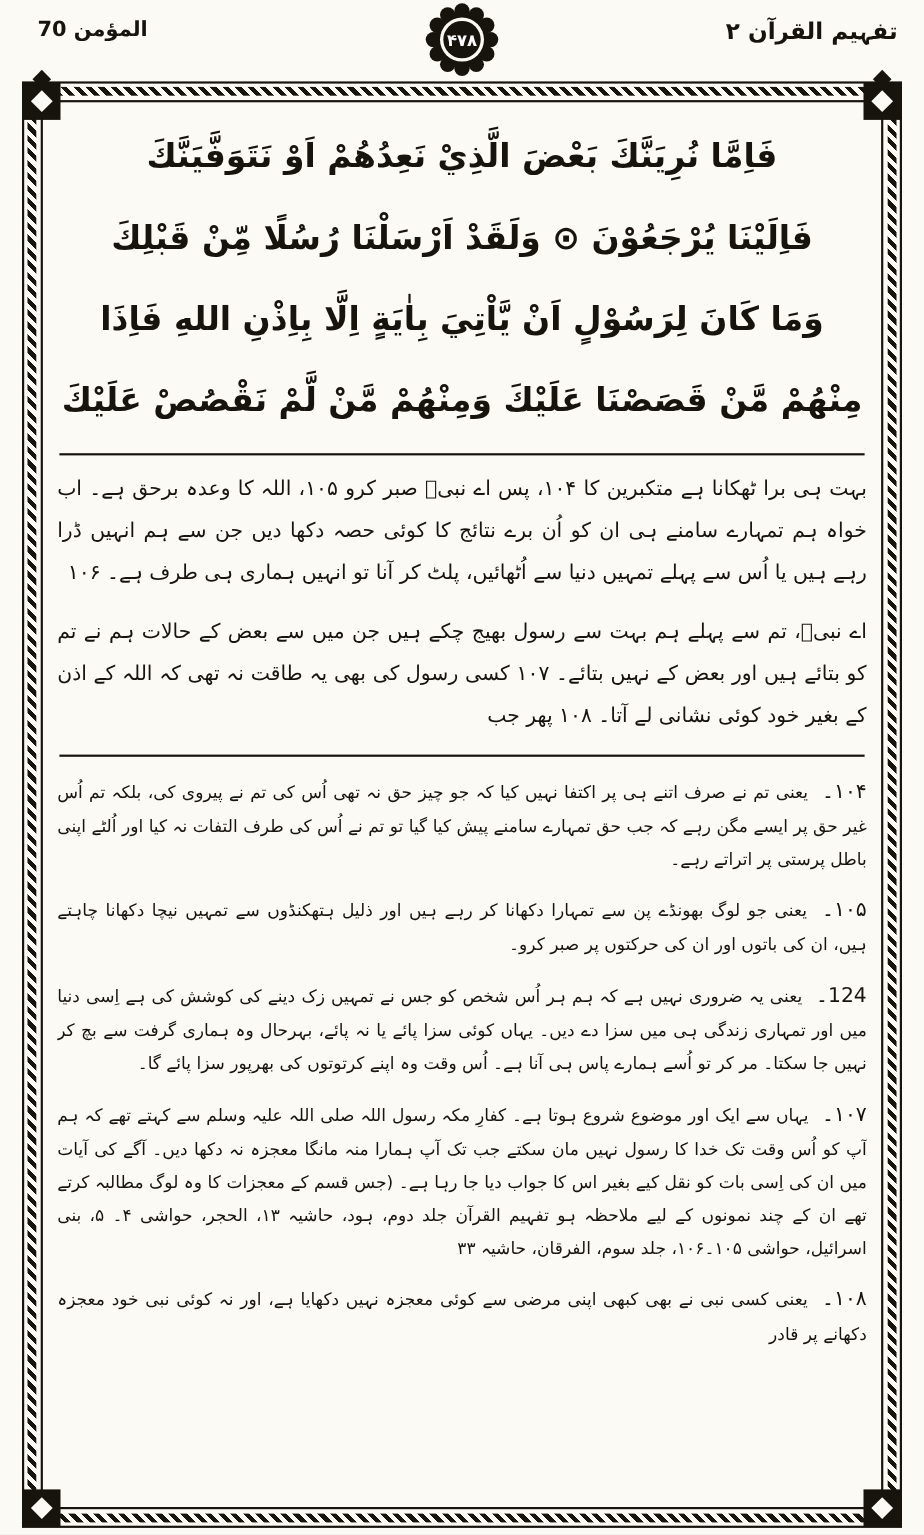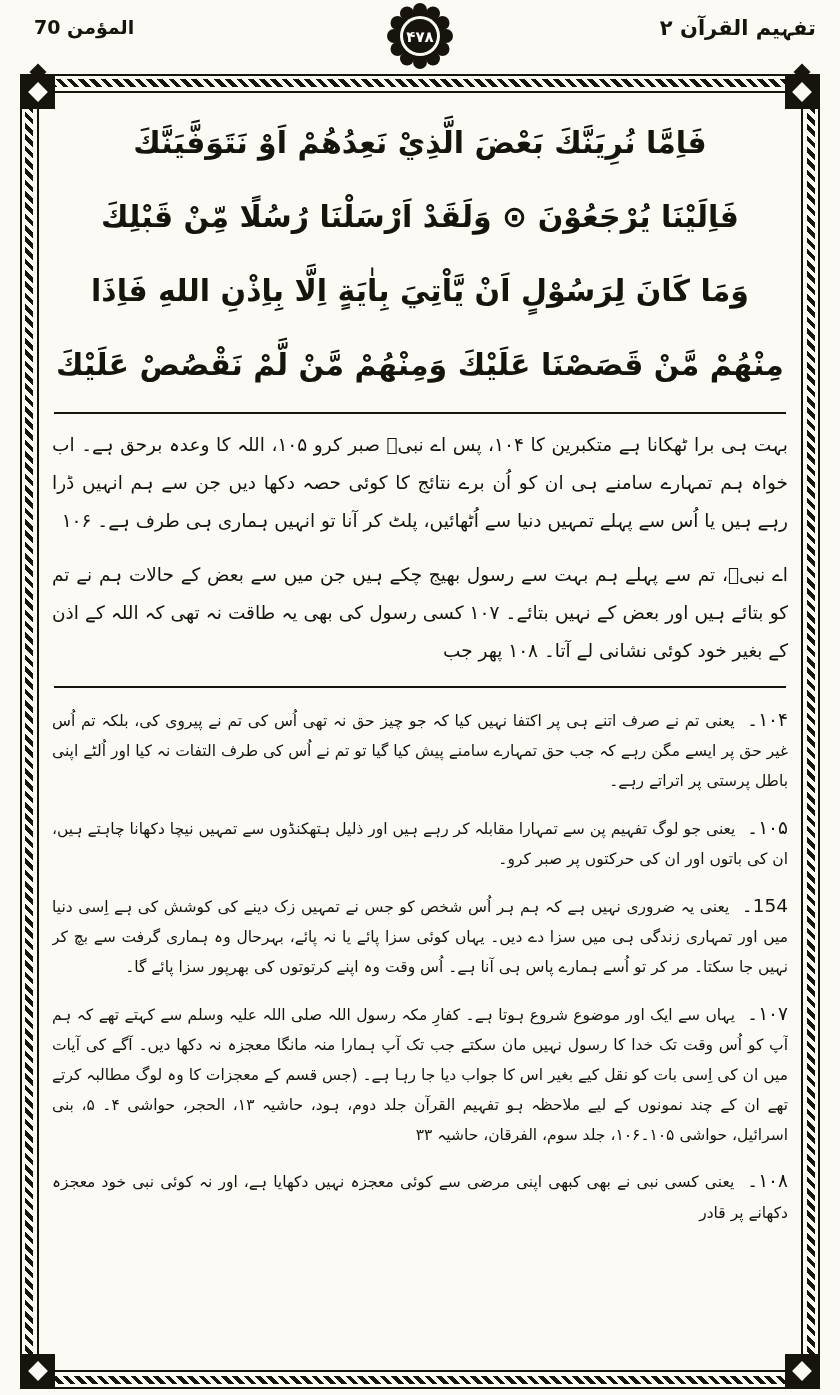--- a/index.html
+++ b/index.html
@@ -99,24 +99,24 @@
 
       <hr class="rule">
 
       <section class="footnotes">
         <p class="fn">
           <span class="fn-num">۱۰۴۔</span>
           <span>یعنی تم نے صرف اتنے ہی پر اکتفا نہیں کیا کہ جو چیز حق نہ تھی اُس کی تم نے پیروی کی، بلکہ تم اُس غیر حق پر ایسے مگن رہے کہ جب حق تمہارے سامنے پیش کیا گیا تو تم نے اُس کی طرف التفات نہ کیا اور اُلٹے اپنی باطل پرستی پر اتراتے رہے۔</span>
         </p>
         <p class="fn">
           <span class="fn-num">۱۰۵۔</span>
-          <span>یعنی جو لوگ تفہیم پن سے تمہارا مقابلہ کر رہے ہیں اور ذلیل ہتھکنڈوں سے تمہیں نیچا دکھانا چاہتے ہیں، ان کی باتوں اور ان کی حرکتوں پر صبر کرو۔</span>
+          <span>یعنی جو لوگ بھونڈے پن سے تمہارا دکھانا کر رہے ہیں اور ذلیل ہتھکنڈوں سے تمہیں نیچا دکھانا چاہتے ہیں، ان کی باتوں اور ان کی حرکتوں پر صبر کرو۔</span>
         </p>
         <p class="fn">
-          <span class="fn-num">154۔</span>
+          <span class="fn-num">124۔</span>
           <span>یعنی یہ ضروری نہیں ہے کہ ہم ہر اُس شخص کو جس نے تمہیں زک دینے کی کوشش کی ہے اِسی دنیا میں اور تمہاری زندگی ہی میں سزا دے دیں۔ یہاں کوئی سزا پائے یا نہ پائے، بہرحال وہ ہماری گرفت سے بچ کر نہیں جا سکتا۔ مر کر تو اُسے ہمارے پاس ہی آنا ہے۔ اُس وقت وہ اپنے کرتوتوں کی بھرپور سزا پائے گا۔</span>
         </p>
         <p class="fn">
           <span class="fn-num">۱۰۷۔</span>
           <span>یہاں سے ایک اور موضوع شروع ہوتا ہے۔ کفارِ مکہ رسول اللہ صلی اللہ علیہ وسلم سے کہتے تھے کہ ہم آپ کو اُس وقت تک خدا کا رسول نہیں مان سکتے جب تک آپ ہمارا منہ مانگا معجزہ نہ دکھا دیں۔ آگے کی آیات میں ان کی اِسی بات کو نقل کیے بغیر اس کا جواب دیا جا رہا ہے۔ (جس قسم کے معجزات کا وہ لوگ مطالبہ کرتے تھے ان کے چند نمونوں کے لیے ملاحظہ ہو تفہیم القرآن جلد دوم، ہود، حاشیہ ۱۳، الحجر، حواشی ۴۔ ۵، بنی اسرائیل، حواشی ۱۰۵۔۱۰۶، جلد سوم، الفرقان، حاشیہ ۳۳</span>
         </p>
         <p class="fn">
           <span class="fn-num">۱۰۸۔</span>
           <span>یعنی کسی نبی نے بھی کبھی اپنی مرضی سے کوئی معجزہ نہیں دکھایا ہے، اور نہ کوئی نبی خود معجزہ دکھانے پر قادر</span>
         </p>

